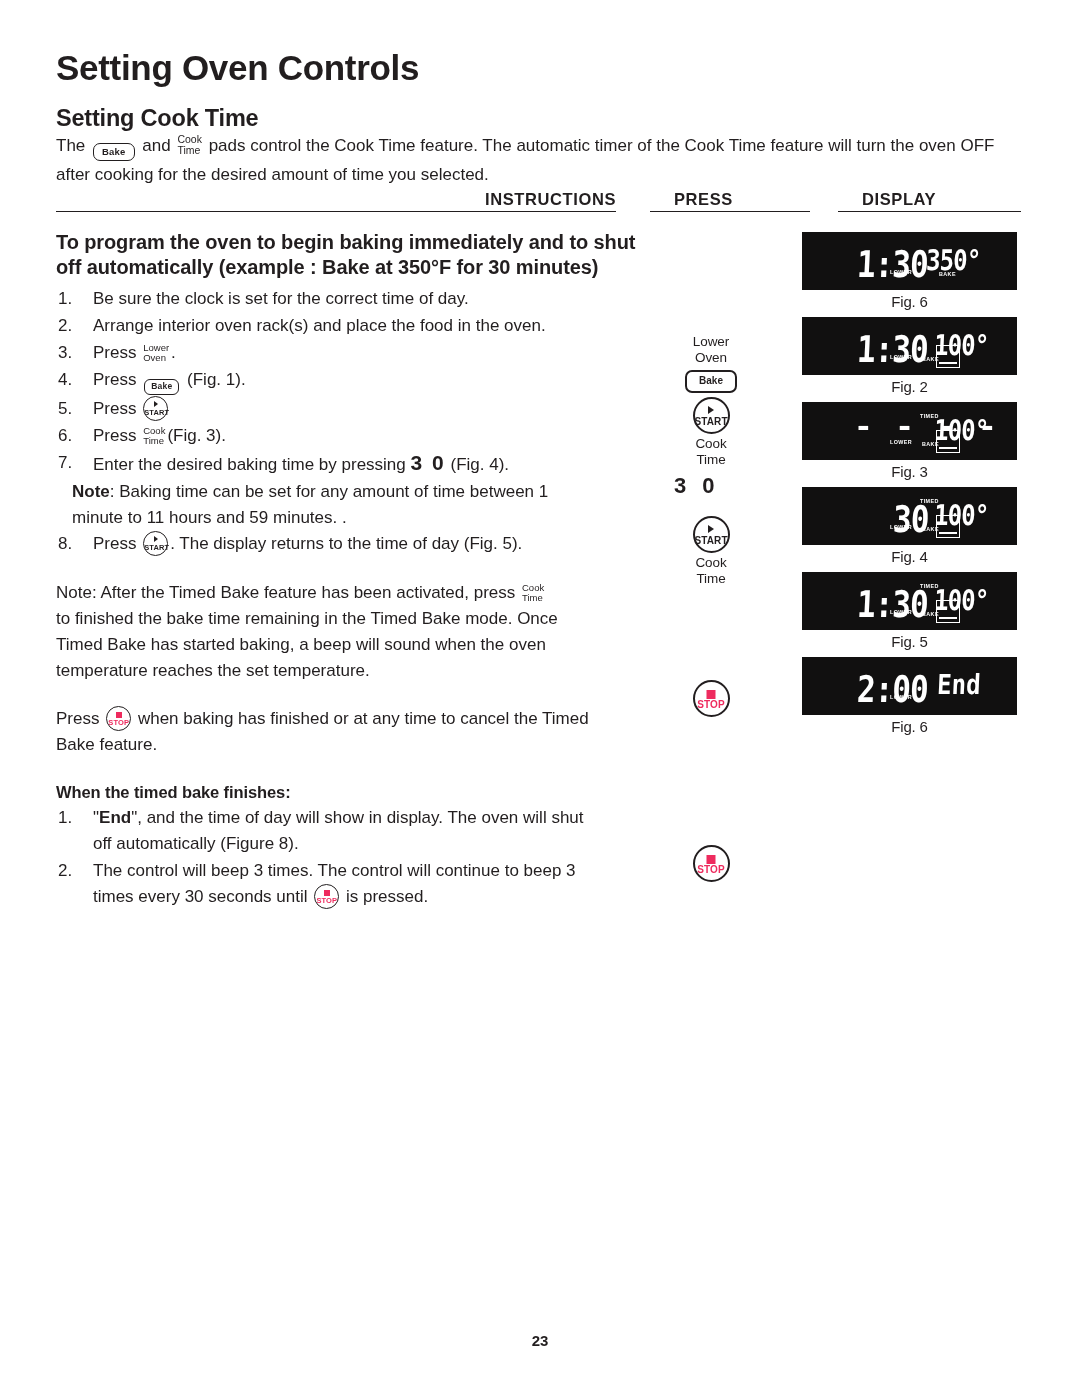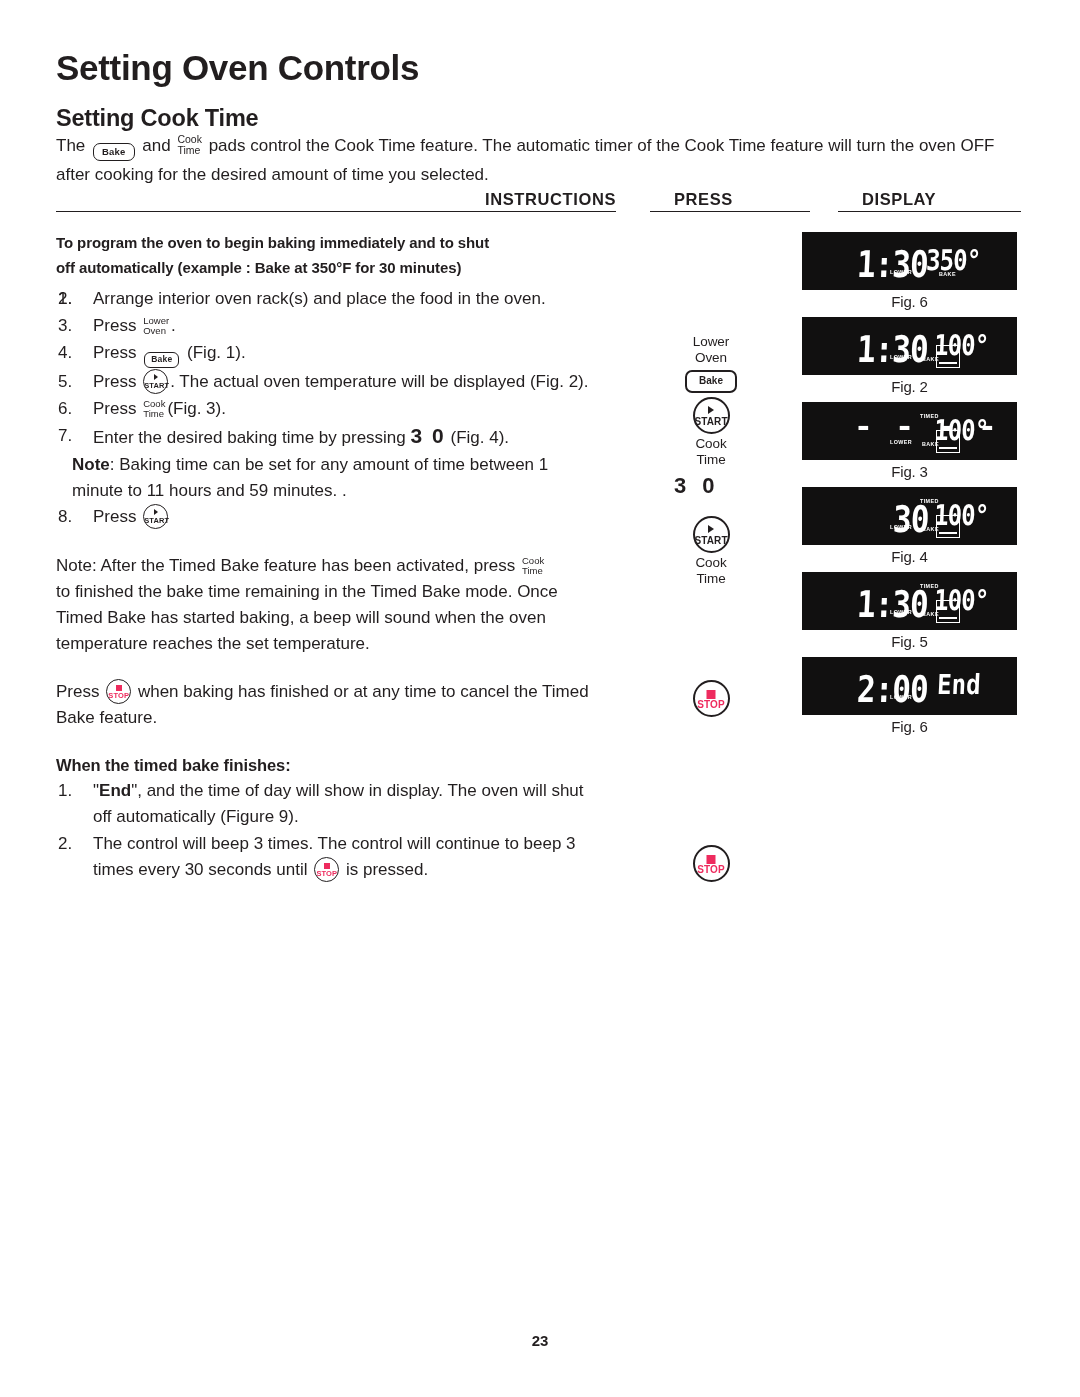--- a/index.html
+++ b/index.html
@@ -80,21 +80,21 @@
     position: absolute; top: 211px; height: 0;
     border-top: 1.4px solid #221e1f;
   }
   .rule.r1 { left: 56px; width: 560px; }
   .rule.r2 { left: 650px; width: 160px; }
   .rule.r3 { left: 838px; width: 183px; }
 
   
   .instr { position: absolute; left: 56px; top: 230px; width: 610px; }
   .bold-head {
-    font-size: 15px; font-weight: bold; line-height: 25px;
+    font-size: 20px; font-weight: bold; line-height: 25px;
     margin-bottom: 6px; letter-spacing: -0.1px;
   }
   .step {
     position: relative; font-size: 17px; line-height: 26px;
     padding-left: 37px; margin-bottom: 1px;
   }
   .step .num {
     position: absolute; left: 2px; top: 0; width: 26px;
   }
   .note-p { font-size: 17px; line-height: 26px; margin-left: 16px; }
@@ -222,20 +222,21 @@
 
   <div class="instr">
 
     <div class="bold-head">
       <span>To program the oven to begin baking immediately and to shut</span><br>
       <span>off automatically (example : Bake at 350°F for 30 minutes)</span>
     </div>
 
     <div class="step">
       <span class="num">1.</span>
+      <span>Be sure the clock is set for the correct time of day.</span>
     </div>
 
     <div class="step">
       <span class="num">2.</span>
       <span>Arrange interior oven rack(s) and place the food in the oven.</span>
     </div>
 
     <div class="step">
       <span class="num">3.</span>
       <span>Press</span>
@@ -251,21 +252,21 @@
       <span class="pad-bake">Bake</span>
       <span>(Fig. 1).</span>
     </div>
 
     <div class="step">
       <span class="num">5.</span>
       <span>Press</span>
       <span class="pad-circle">
         <span class="tri"></span>
         <span class="lbl">START</span>
-      </span><span>. The actual oven temperature will be displayed (Fig. 2).</span>
+      </span>
     </div>
 
     <div class="step">
       <span class="num">6.</span>
       <span>Press</span>
       <span class="pad-2line sm">
         <span>Cook</span><br>
         <span>Time</span>
       </span><span>(Fig. 3).</span>
     </div>
@@ -281,21 +282,21 @@
       <span class="bd">Note</span><span>: Baking time can be set for any amount of time between 1</span><br>
       <span>minute to 11 hours and 59 minutes.  .</span>
     </div>
 
     <div class="step">
       <span class="num">8.</span>
       <span>Press</span>
       <span class="pad-circle">
         <span class="tri"></span>
         <span class="lbl">START</span>
-      </span>
+      </span><span>. The display returns to the time of day (Fig. 5).</span>
     </div>
 
     <div class="gap"></div>
 
     <div class="para">
       <span>Note: After the Timed Bake feature has been activated, press</span>
       <span class="pad-2line sm">
         <span>Cook</span><br>
         <span>Time</span>
       </span><br>
@@ -316,21 +317,21 @@
       <span>Bake feature.</span>
     </div>
 
     <div class="gap"></div>
 
     <div class="bold-head" style="font-size:16.5px;margin-bottom:0;">When the timed bake finishes:</div>
 
     <div class="step">
       <span class="num">1.</span>
       <span>"</span><span class="bd">End</span><span>", and the time of day will show in display. The oven will shut</span><br>
-      <span>off automatically (Figure 9).</span>
+      <span>off automatically (Figure 8).</span>
     </div>
 
     <div class="step">
       <span class="num">2.</span>
       <span>The control will beep 3 times. The control will continue to beep 3</span><br>
       <span>times every 30 seconds until</span>
       <span class="pad-circle">
         <span class="sq"></span>
         <span class="lbl red">STOP</span>
       </span>

